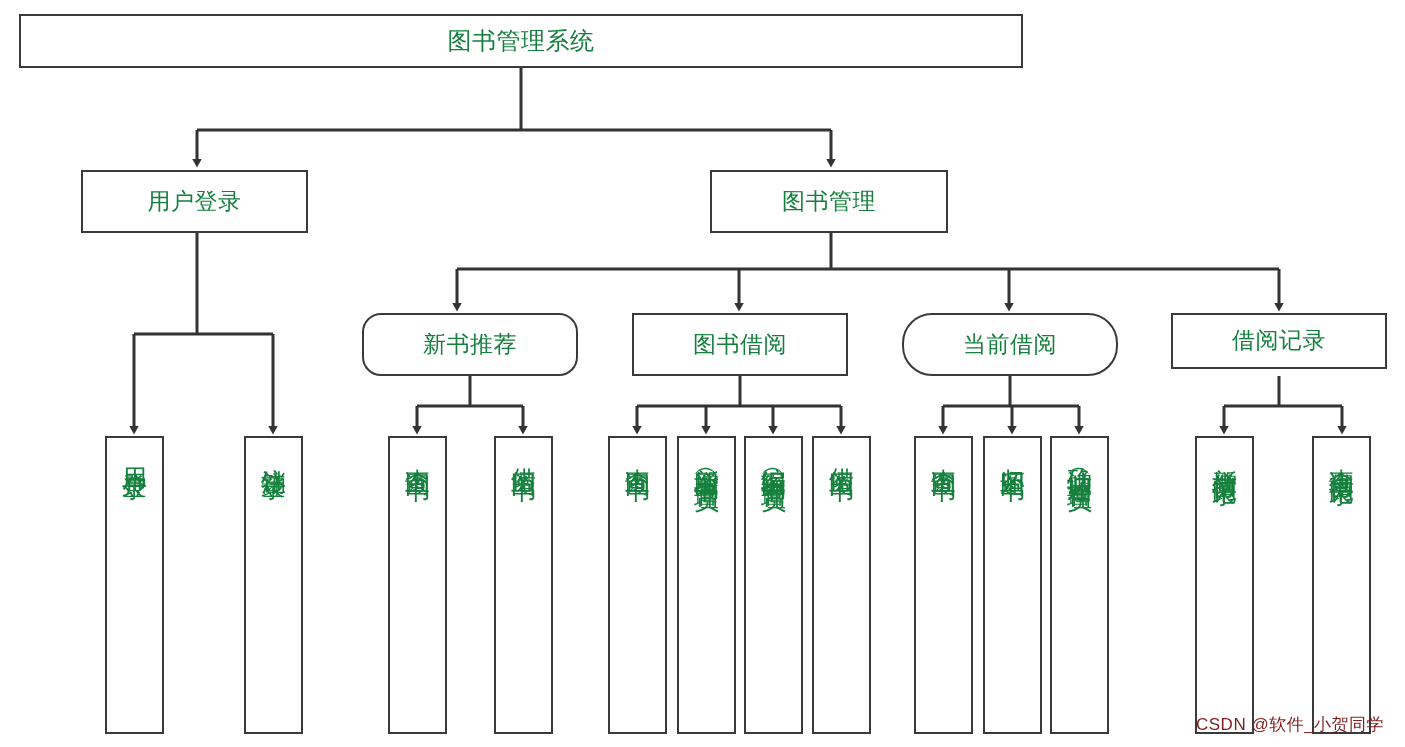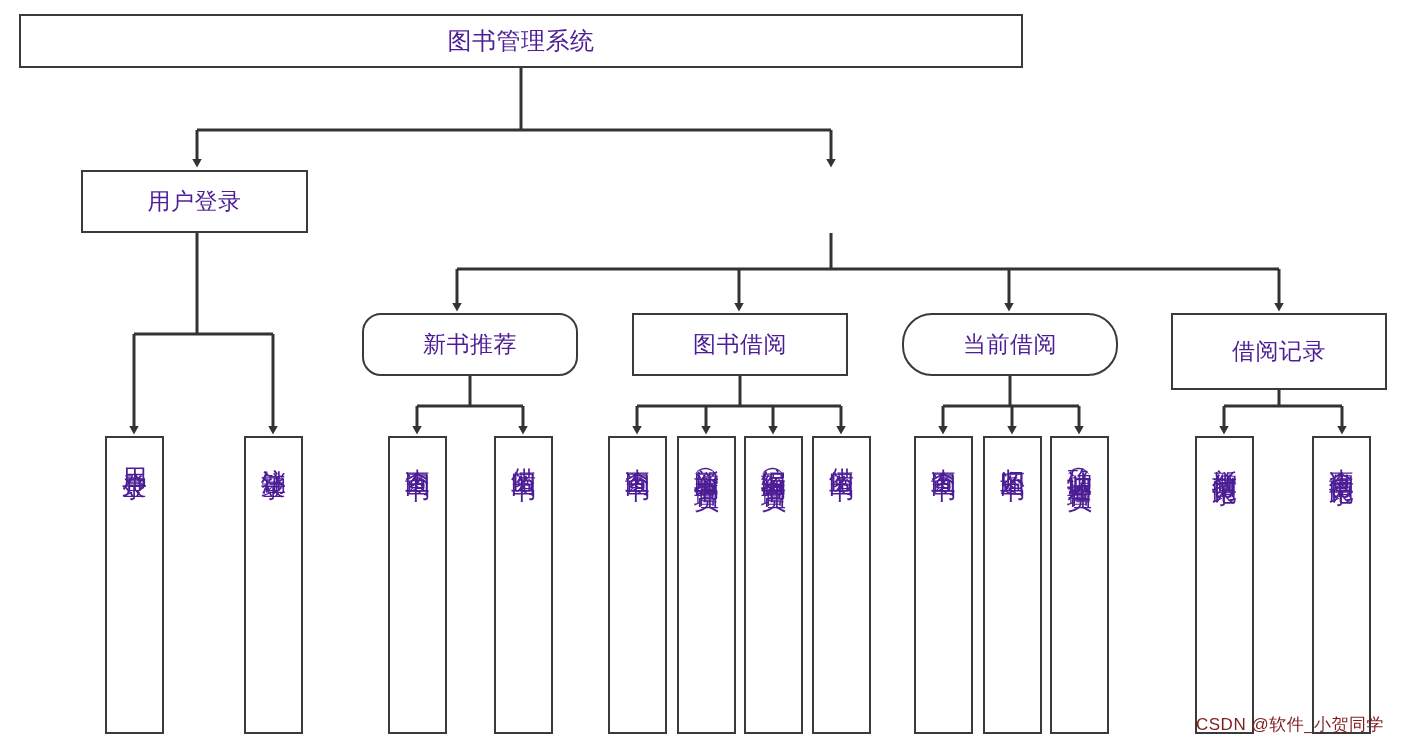--- a/index.html
+++ b/index.html
@@ -33,21 +33,21 @@
     display: flex;
     align-items: center;
     justify-content: center;
     color: #2b2b2b;
   }
   .node-label {
     display: block;
     text-align: center;
     line-height: 1.12;
     white-space: nowrap;
-    color: #4c1d95;
+    color: #15803d;
   }
   
   .node.h .node-label {
     font-size: 23px;
     letter-spacing: 0.5px;
   }
   .node.root .node-label {
     font-size: 24px;
   }
   
@@ -128,31 +128,34 @@
     </g>
   </svg>
 
   <div class="node h root" style="left:19px; top:14px; width:1004px; height:54px;">
     <span class="node-label">图书管理系统</span>
   </div>
 
   <div class="node h" style="left:81px; top:170px; width:227px; height:63px;">
     <span class="node-label">用户登录</span>
   </div>
+  <div class="node h" style="left:710px; top:170px; width:238px; height:63px;">
+    <span class="node-label">图书管理</span>
+  </div>
 
   <div class="node h" style="left:362px; top:313px; width:216px; height:63px;border-radius:19px;">
     <span class="node-label">新书推荐</span>
   </div>
   <div class="node h" style="left:632px; top:313px; width:216px; height:63px;">
     <span class="node-label">图书借阅</span>
   </div>
   <div class="node h" style="left:902px; top:313px; width:216px; height:63px;border-radius:30px;">
     <span class="node-label">当前借阅</span>
   </div>
-  <div class="node h" style="left:1171px; top:313px; width:216px; height:77px;">
+  <div class="node h" style="left:1171px; top:313px; width:216px; height:56px;">
     <span class="node-label">借阅记录</span>
   </div>
 
   <div class="node v" style="left:105px; top:436px; width:59px; height:298px;">
     <span class="node-label">用户登录</span>
   </div>
   <div class="node v" style="left:244px; top:436px; width:59px; height:298px;">
     <span class="node-label">注销登录</span>
   </div>
 

